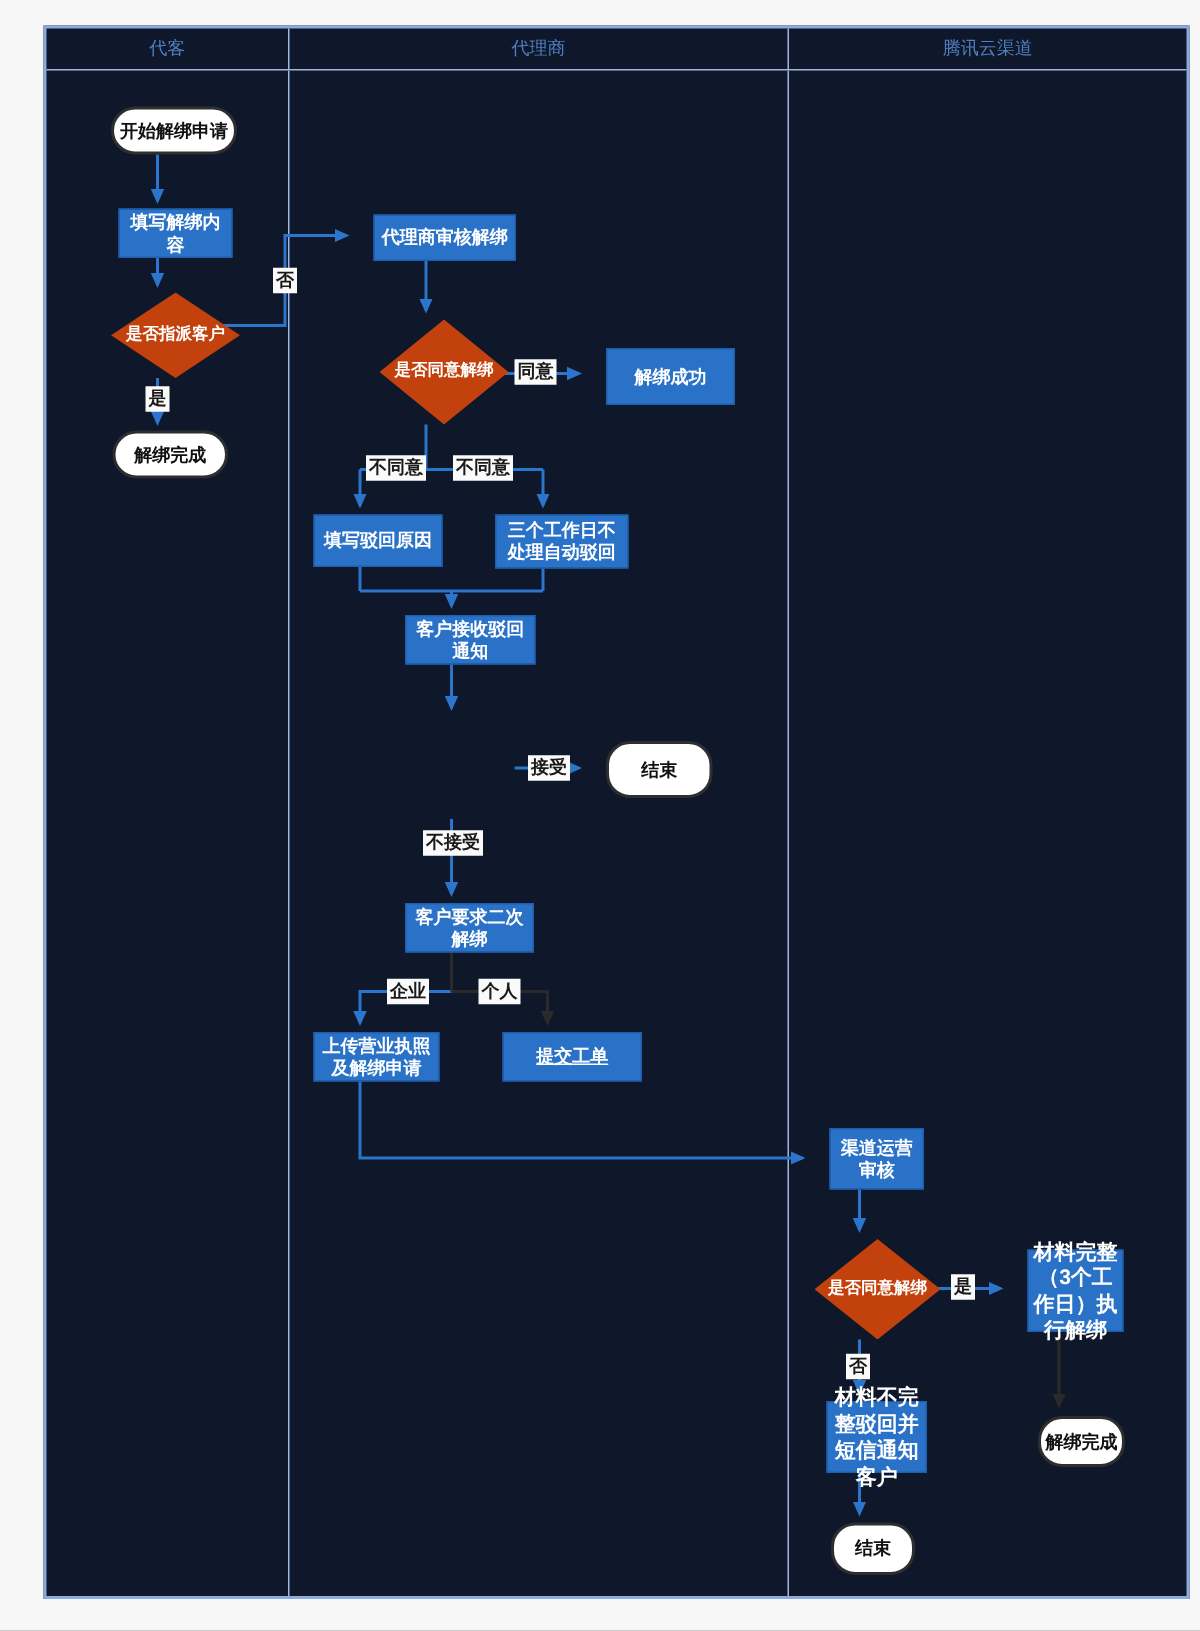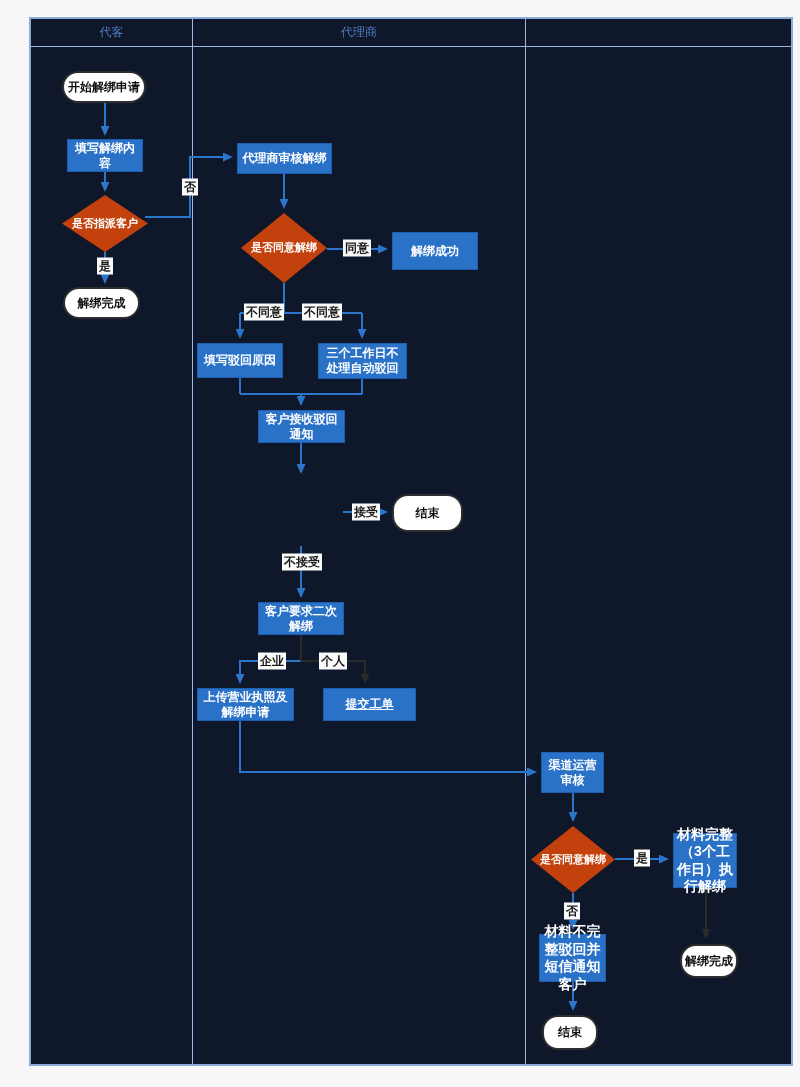--- a/index.html
+++ b/index.html
@@ -7,37 +7,38 @@
   .pool{position:absolute;left:17px;top:17px;width:764px;height:1049px;background:#0f172a;border:2px solid #8caadb;box-sizing:border-box;margin-left:12px;}
   .pool-header{position:absolute;left:0;top:0;width:100%;height:28px;display:flex;border-bottom:1px solid #9db7e2;box-sizing:border-box;}
   .lane-header{display:flex;align-items:center;justify-content:center;color:#4f7fc1;font-size:12px;box-sizing:border-box;}
   .lane-header.l1{width:162px;border-right:1px solid #9db7e2;}
   .lane-header.l2{width:333px;border-right:1px solid #9db7e2;}
   .lane-header.l3{flex:1;}
   .lane-divider{position:absolute;top:28px;bottom:0;width:1px;background:#9db7e2;}
   .divider-1{left:161px;}
   .divider-2{left:494px;}
 
-  .node{position:absolute;display:flex;align-items:center;justify-content:center;text-align:center;box-sizing:border-box;word-break:break-all;line-height:1.25;}
+  .node{position:absolute;display:flex;align-items:center;justify-content:center;text-align:center;box-sizing:border-box;word-break:break-all;line-height:1.25;margin-left:12px;}
   .rect{background:#2a72c8;border:1px solid #1d5fae;color:#ffffff;font-size:12px;font-weight:700;padding:1px 4px;}
   .rect.small{font-size:14px;padding:1px 3px;}
   .diamond{background:#c2410c;color:#ffffff;font-size:11px;font-weight:700;clip-path:polygon(50% 0,100% 50%,50% 100%,0 50%);padding:0 4px;}
   .terminal{background:#ffffff;border:2px solid #2e2e2e;border-radius:16px;color:#111111;font-size:12px;font-weight:700;}
 
   .edges{position:absolute;left:0;top:0;width:800px;height:1087px;pointer-events:none;}
   .edge-label{position:absolute;transform:translate(-50%,-50%);background:#fafafa;color:#1a1a1a;font-size:12px;font-weight:700;padding:0 2px;white-space:nowrap;}
 </style>
 </head>
 <body>
 
 <div class="canvas">
   <div class="pool">
     <div class="pool-header">
       <div class="lane-header l1">代客</div>
       <div class="lane-header l2">代理商</div>
+      <div class="lane-header l3">腾讯云渠道</div>
     </div>
     <div class="lane-divider divider-1"></div>
     <div class="lane-divider divider-2"></div>
   </div>
 
   <svg class="edges" width="800" height="1087" viewBox="0 0 800 1087">
     <defs>
       <marker id="ab" markerWidth="10" markerHeight="9" refX="8" refY="4.5" orient="auto" markerUnits="userSpaceOnUse">
         <path d="M0,0 L10,4.5 L0,9 z" fill="#2b76cc"></path>
       </marker>
@@ -83,21 +84,21 @@
   <div class="node terminal" style="left:63px;top:287px;width:77px;height:32px;">解绑完成</div>
 
   <div class="node rect" style="left:237px;top:143px;width:95px;height:31px;">代理商审核解绑</div>
   <div class="node diamond" style="left:241px;top:213px;width:86px;height:70px;">是否同意解绑</div>
   <div class="node rect" style="left:392px;top:232px;width:86px;height:38px;">解绑成功</div>
   <div class="node rect" style="left:197px;top:343px;width:86px;height:35px;">填写驳回原因</div>
   <div class="node rect" style="left:318px;top:343px;width:89px;height:36px;">三个工作日不处理自动驳回</div>
   <div class="node rect" style="left:258px;top:410px;width:87px;height:33px;">客户接收驳回通知</div>
   <div class="node terminal" style="left:392px;top:494px;width:71px;height:38px;">结束</div>
   <div class="node rect" style="left:258px;top:602px;width:86px;height:33px;">客户要求二次解绑</div>
-  <div class="node rect" style="left:197px;top:688px;width:97px;height:33px;text-align:center;">上传营业执照及解绑申请</div>
+  <div class="node rect" style="left:197px;top:688px;width:84px;height:33px;text-align:center;">上传营业执照及解绑申请</div>
   <div class="node rect" style="left:323px;top:688px;width:93px;height:33px;text-decoration:underline;">提交工单</div>
 
   <div class="node rect" style="left:541px;top:752px;width:63px;height:41px;">渠道运营审核</div>
   <div class="node diamond" style="left:531px;top:826px;width:84px;height:67px;">是否同意解绑</div>
   <div class="node rect small" style="left:673px;top:833px;width:64px;height:55px;">材料完整（3个工作日）执行解绑</div>
   <div class="node rect small" style="left:539px;top:934px;width:67px;height:48px;">材料不完整驳回并短信通知客户</div>
   <div class="node terminal" style="left:542px;top:1015px;width:56px;height:35px;">结束</div>
   <div class="node terminal" style="left:680px;top:944px;width:58px;height:34px;">解绑完成</div>
 
   <span class="edge-label" style="left:105px;top:266px;">是</span>

